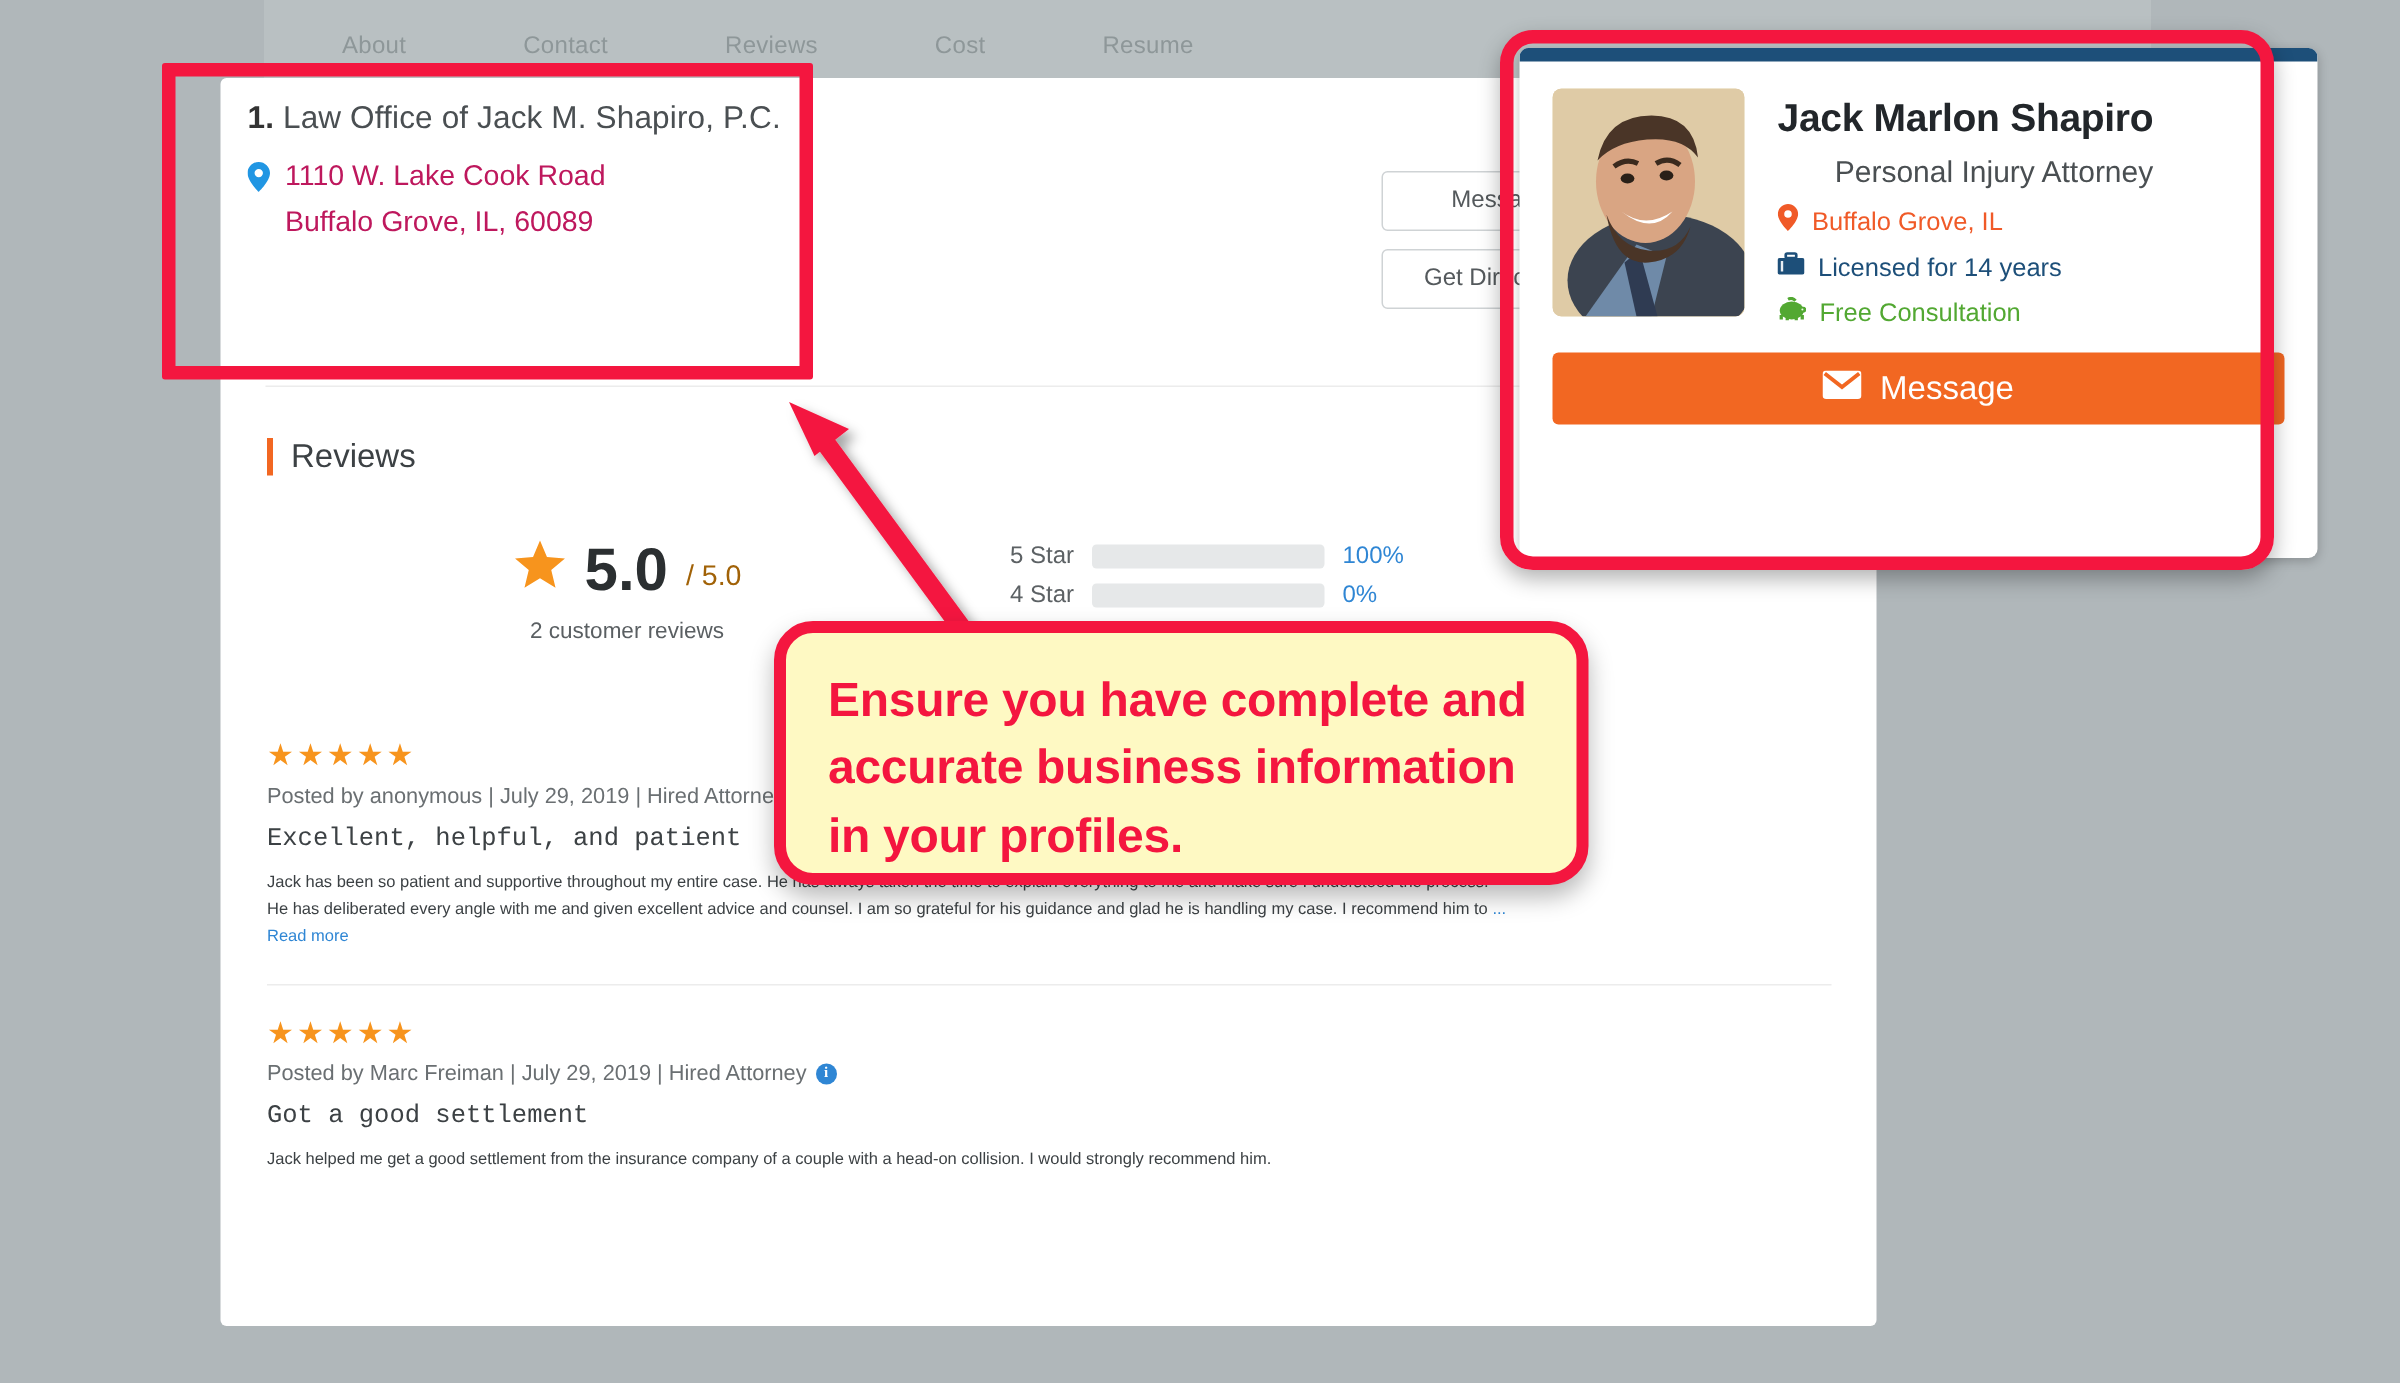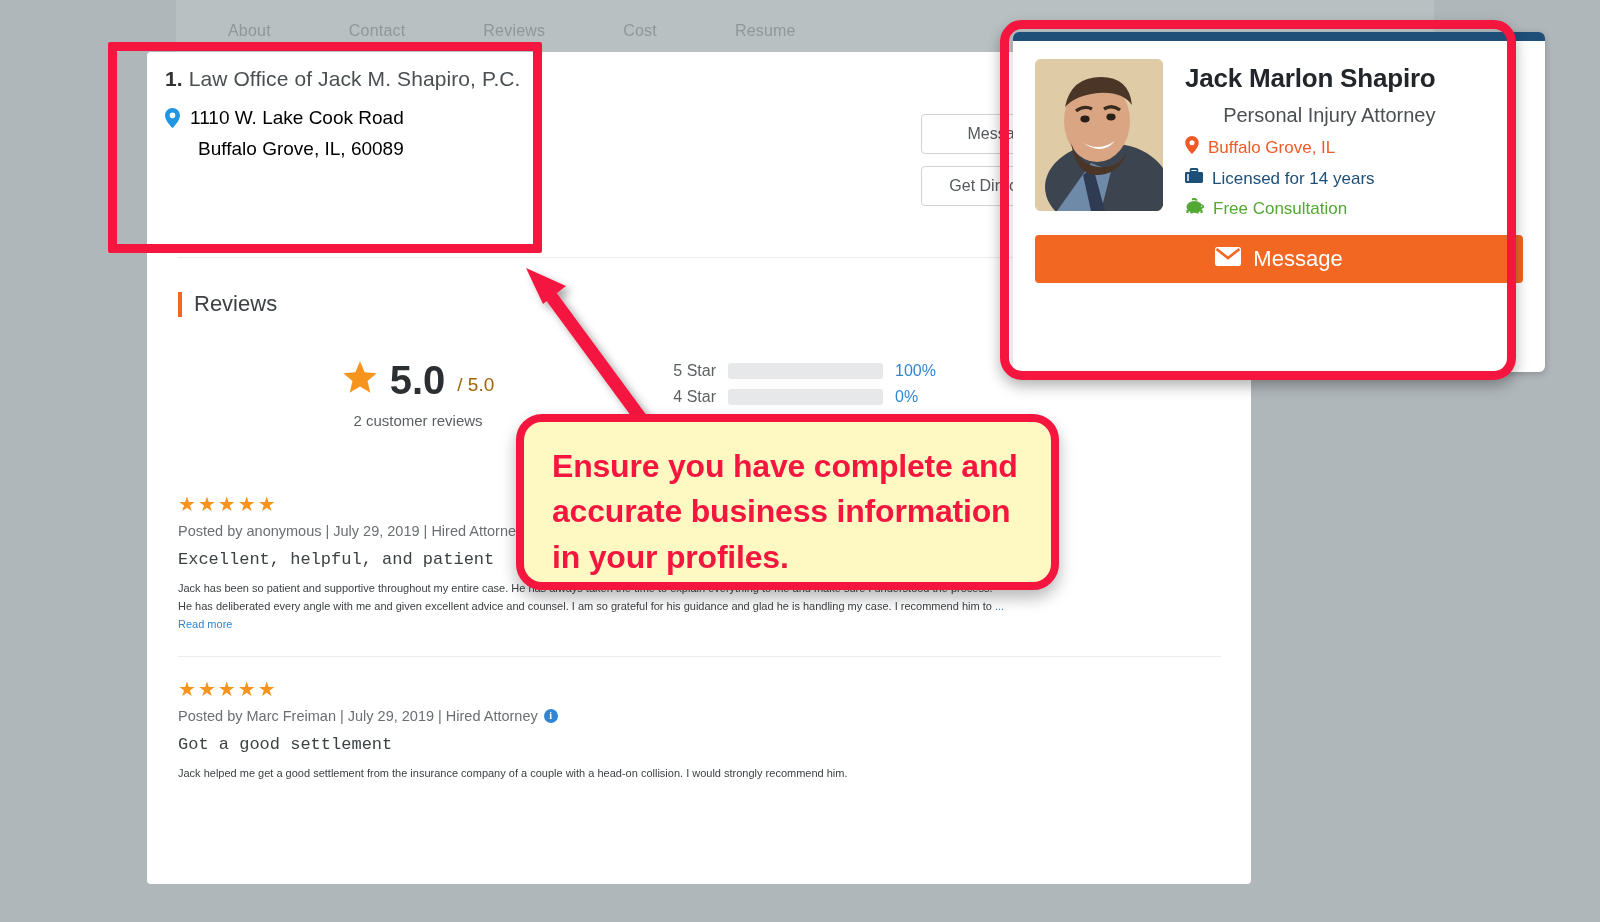--- a/index.html
+++ b/index.html
@@ -32,21 +32,21 @@
 
   
   .listing { position:absolute; left:18px; top:14px; width:760px; }
   .listing .title-row {
     font-size:21px; color:#4a4f52; letter-spacing:.1px;
     margin:0 0 12px 0; line-height:1.2;
   }
   .listing .title-row .idx { font-weight:bold; color:#333; }
   .addr-block { display:flex; align-items:flex-start; gap:10px; }
   .pin-icon { flex:0 0 auto; margin-top:5px; }
-  .addr-lines { font-size:19px; color:#000000; line-height:1.62;text-align:right; }
+  .addr-lines { font-size:19px; color:#be185d; line-height:1.62; }
 
   .listing-actions {
     position:absolute; right:172px; top:62px;
     display:flex; flex-direction:column; gap:12px; align-items:stretch;
   }
   .ghost-btn {
     border:1px solid #cfd3d5; background:#fff; border-radius:4px;
     height:40px; min-width:158px; padding:0 20px;
     font-size:16px; color:#54595c; font-family:inherit;
     display:flex; align-items:center; justify-content:center;

